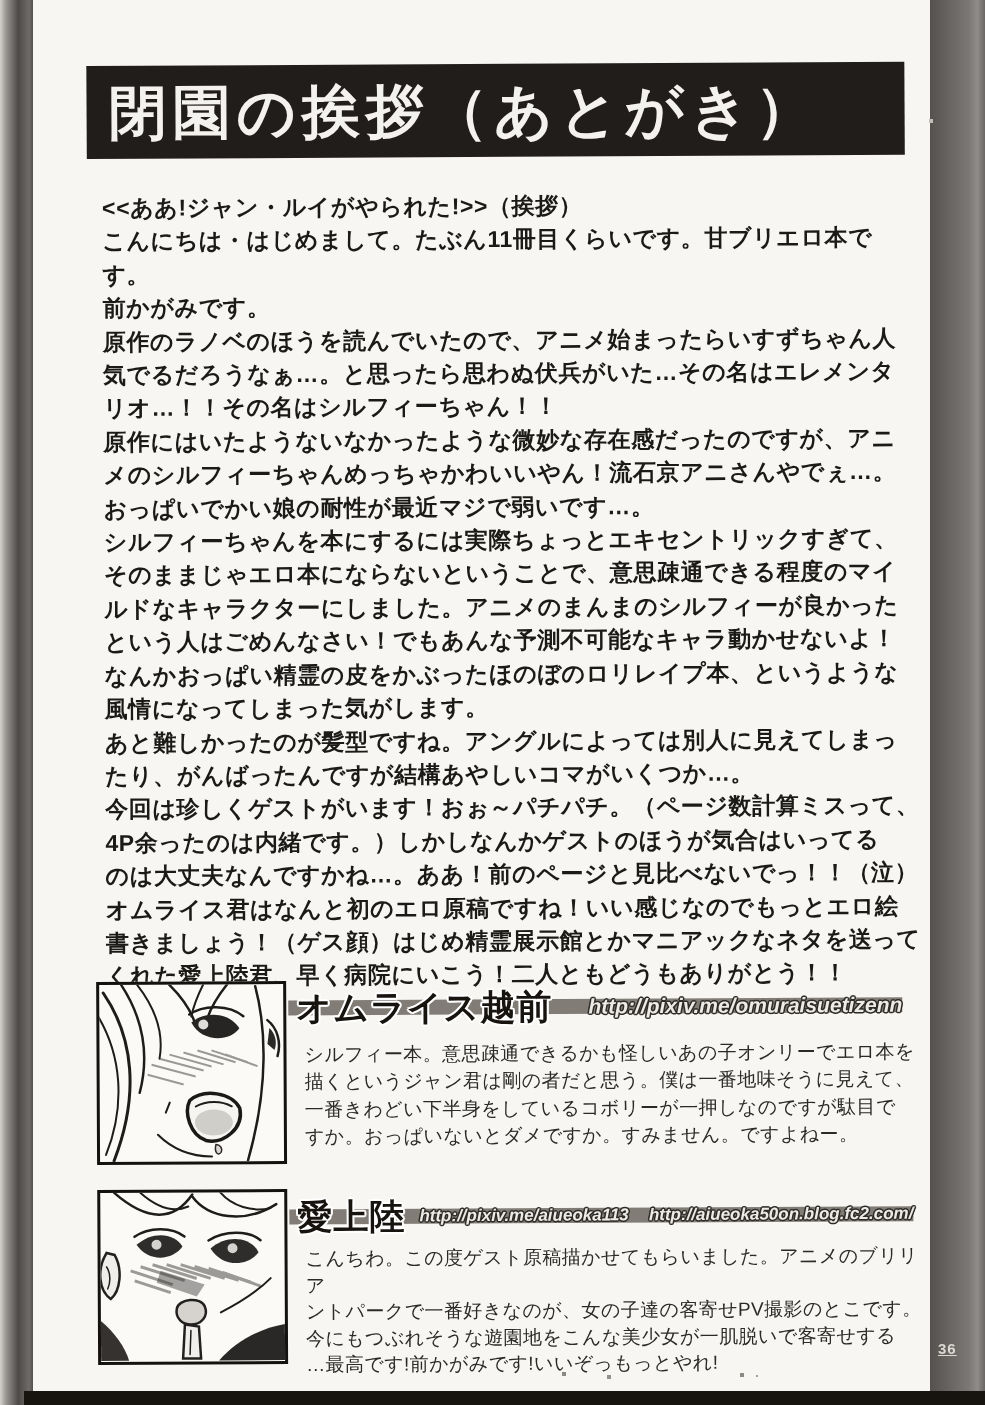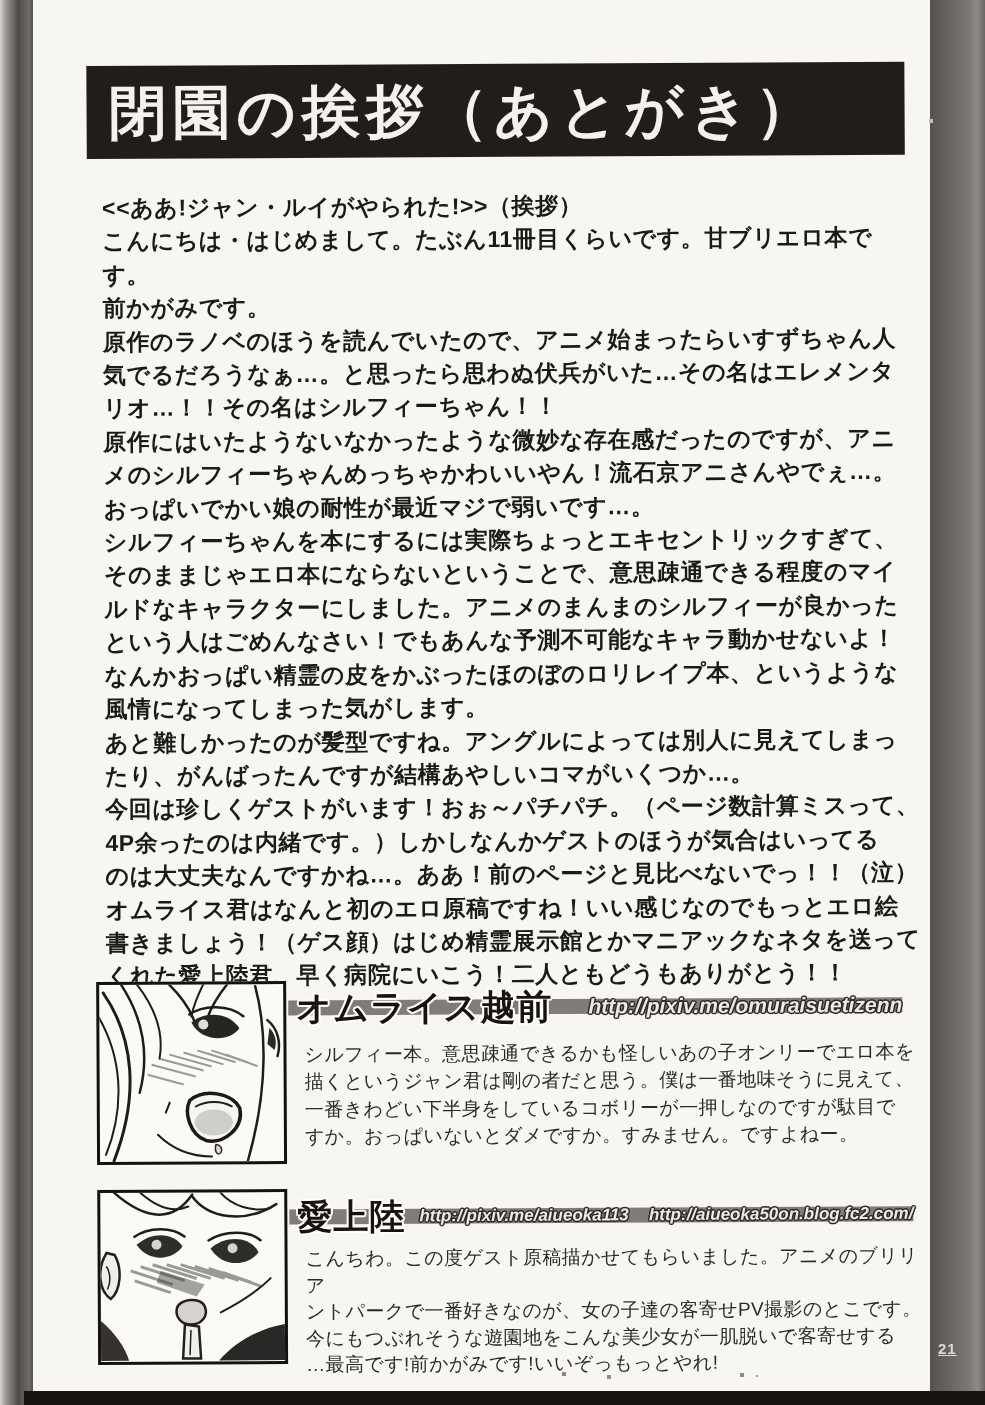--- a/index.html
+++ b/index.html
@@ -211,16 +211,16 @@
       </div>
       <div class="gcomment gc2">こんちわ。この度ゲスト原稿描かせてもらいました。アニメのブリリア
 ントパークで一番好きなのが、女の子達の客寄せPV撮影のとこです。
 今にもつぶれそうな遊園地をこんな美少女が一肌脱いで客寄せする
 …最高です!前かがみです!いいぞっもっとやれ!</div>
 
     </div>
   </div>
 
   <div class="right-strip"></div>
-  <span class="pagenum">21</span>
+  <span class="pagenum">36</span>
   <div class="bottom-strip"></div>
   <div class="dust"></div>
 </div>
 
 </body></html>

